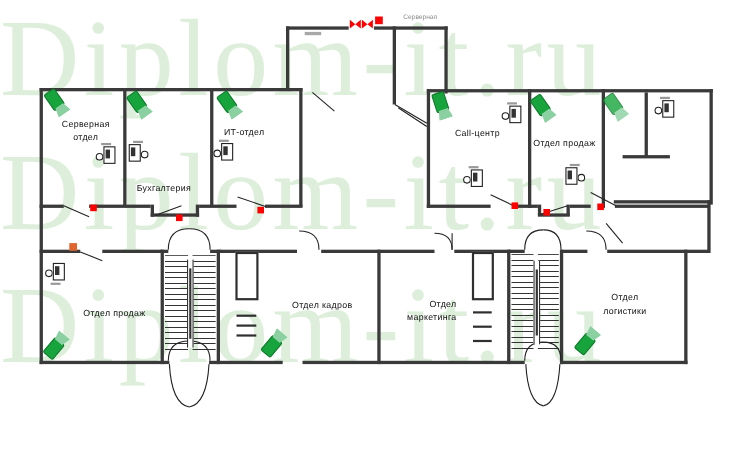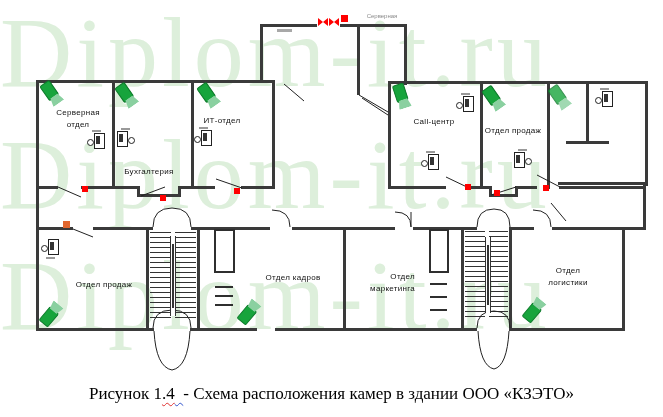--- a/index.html
+++ b/index.html
@@ -285,17 +285,14 @@
     <div class="rlabel" style="left:182px;top:115px;width:80px;">ИТ-отдел</div>
     <div class="rlabel gray" style="left:358px;top:12px;width:48px;">Серверная</div>
     <div class="rlabel" style="left:394px;top:116px;width:80px;">Call-центр</div>
     <div class="rlabel" style="left:473px;top:125px;width:80px;">Отдел продаж</div>
     <div class="rlabel" style="left:64px;top:279px;width:80px;">Отдел продаж</div>
     <div class="rlabel" style="left:253px;top:272px;width:80px;">Отдел кадров</div>
     <div class="rlabel" style="left:355px;top:271px;width:60px;text-align:right;">Отдел маркетинга</div>
     <div class="rlabel" style="left:538px;top:265px;width:60px;">Отдел логистики</div>
   </div>
 
-  <div class="caption">
-    <span>Рисунок 1</span><span class="wavy-red">.4</span><span class="wavy-blue">&nbsp;&nbsp;</span><span>- Схема расположения камер в здании ООО «КЗЭТО»</span>
-  </div>
 
 </div>
 
 </body></html>

